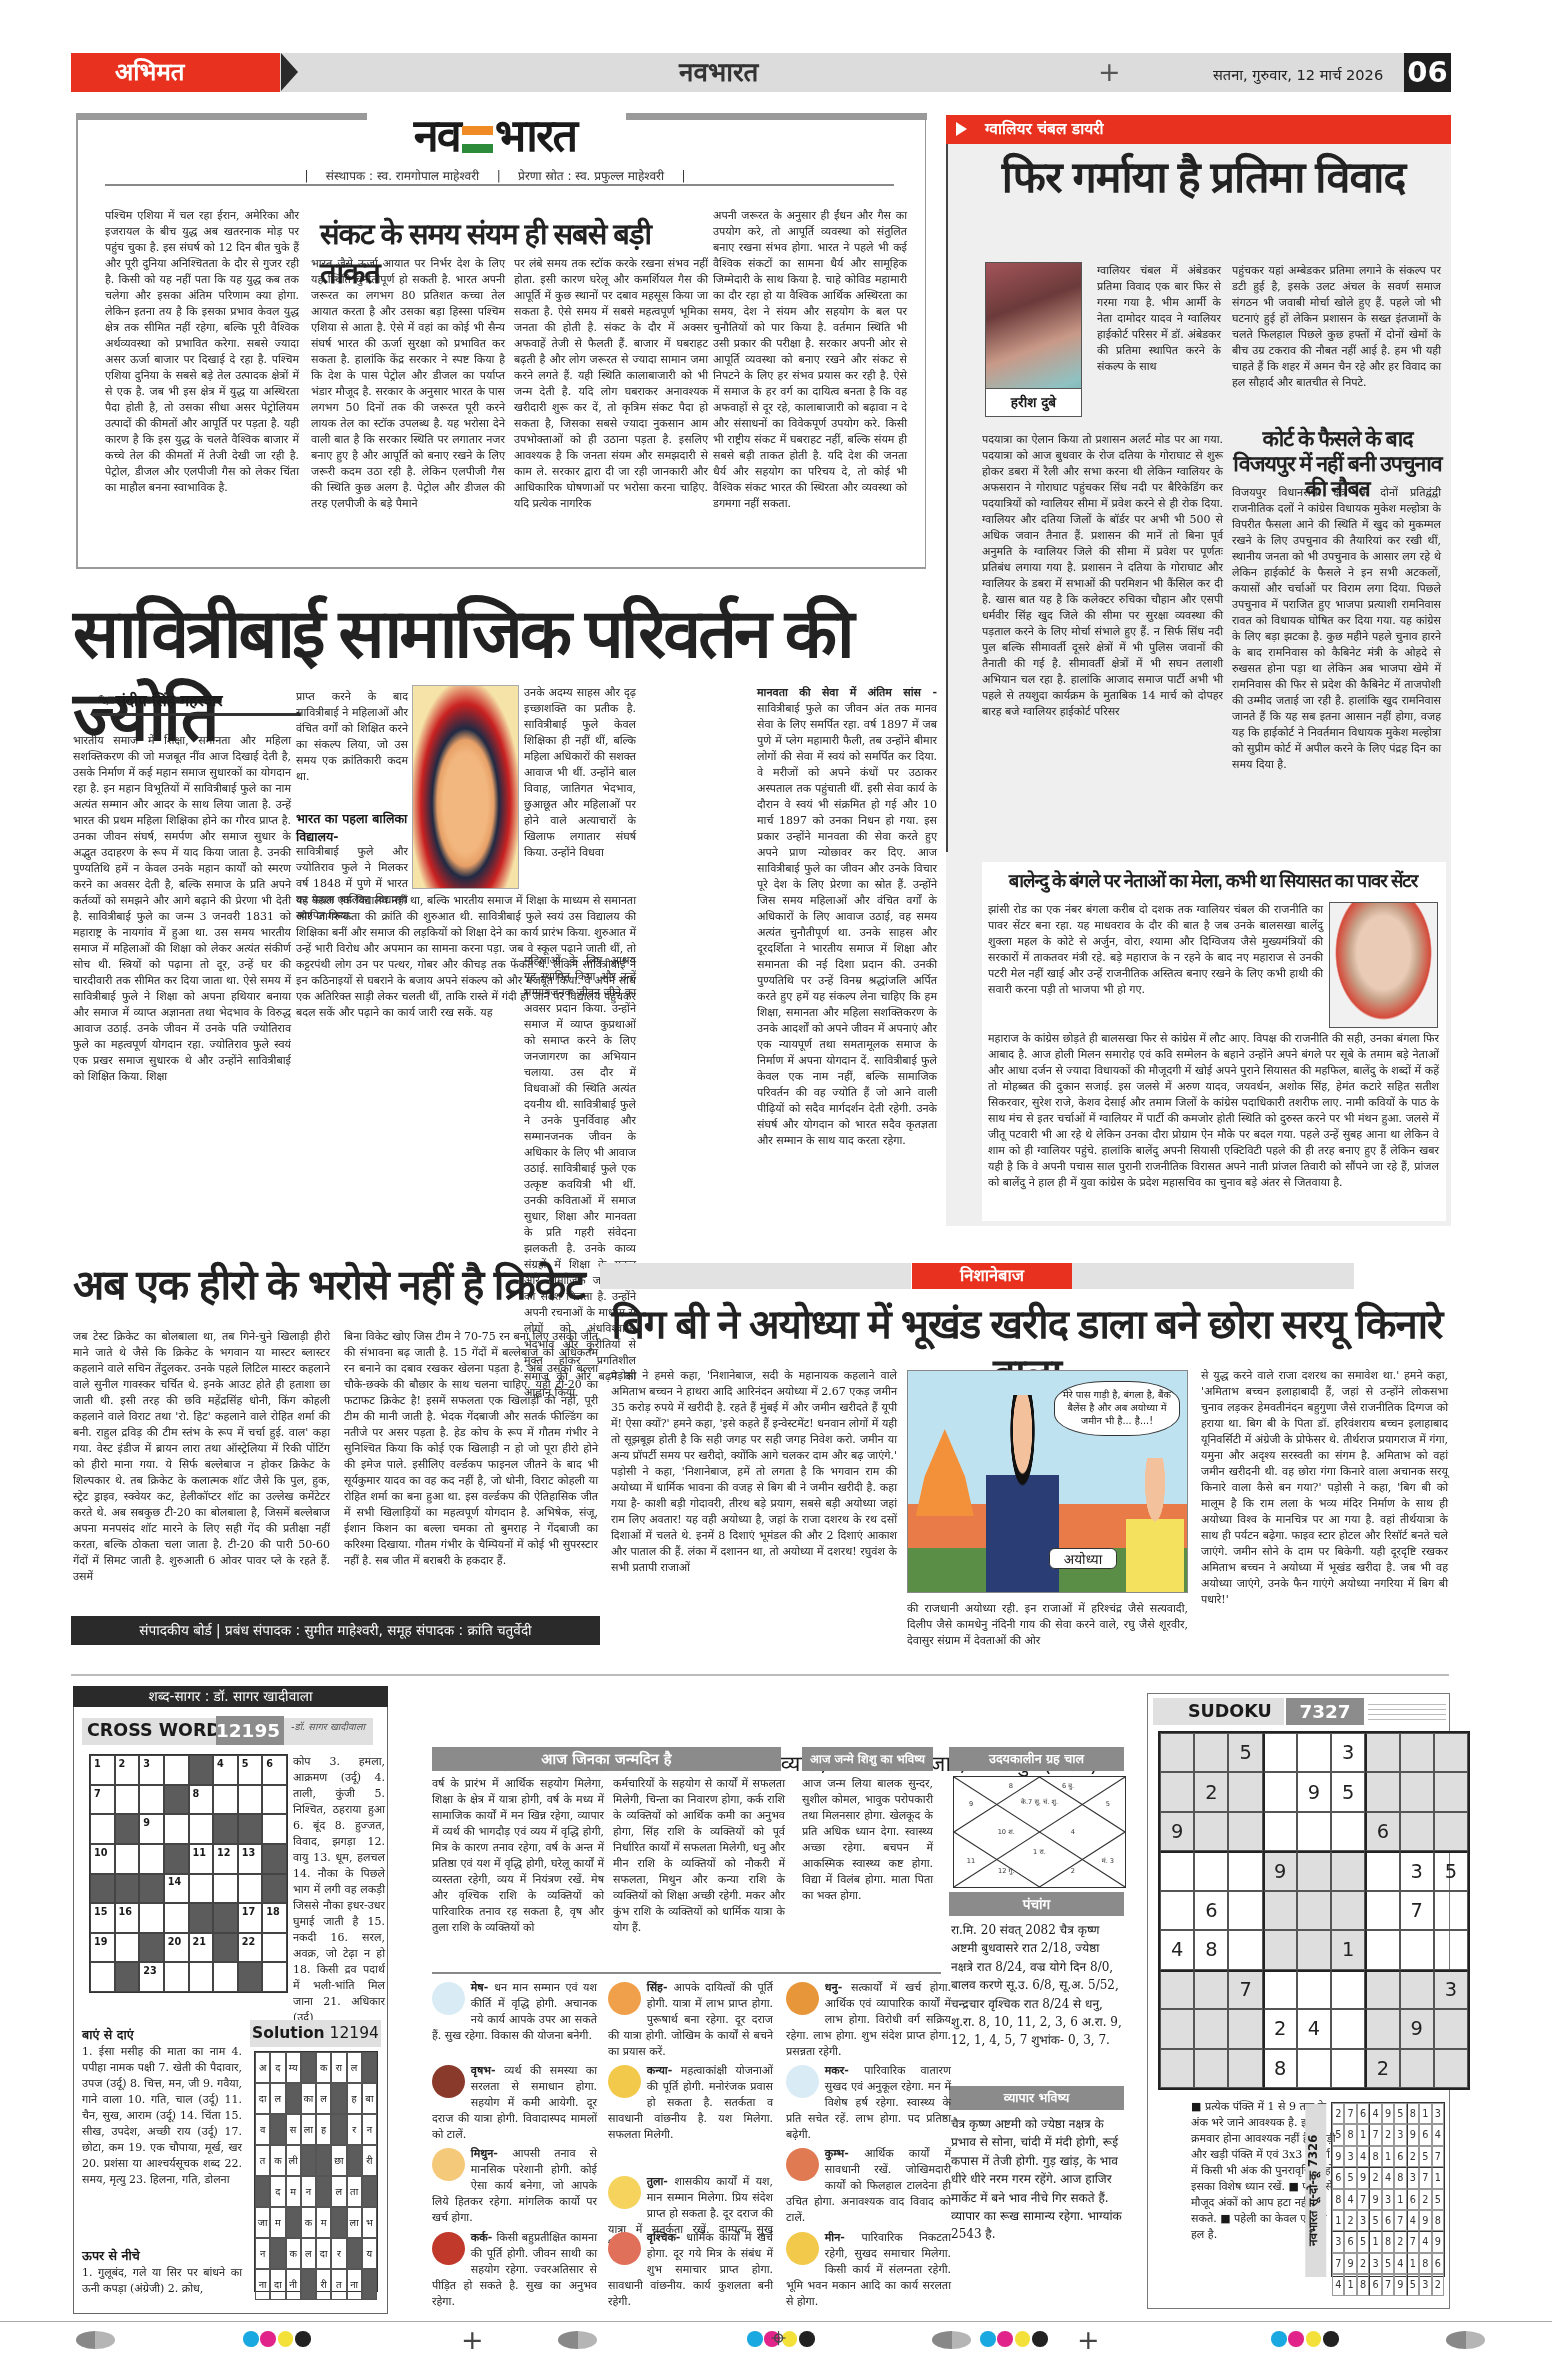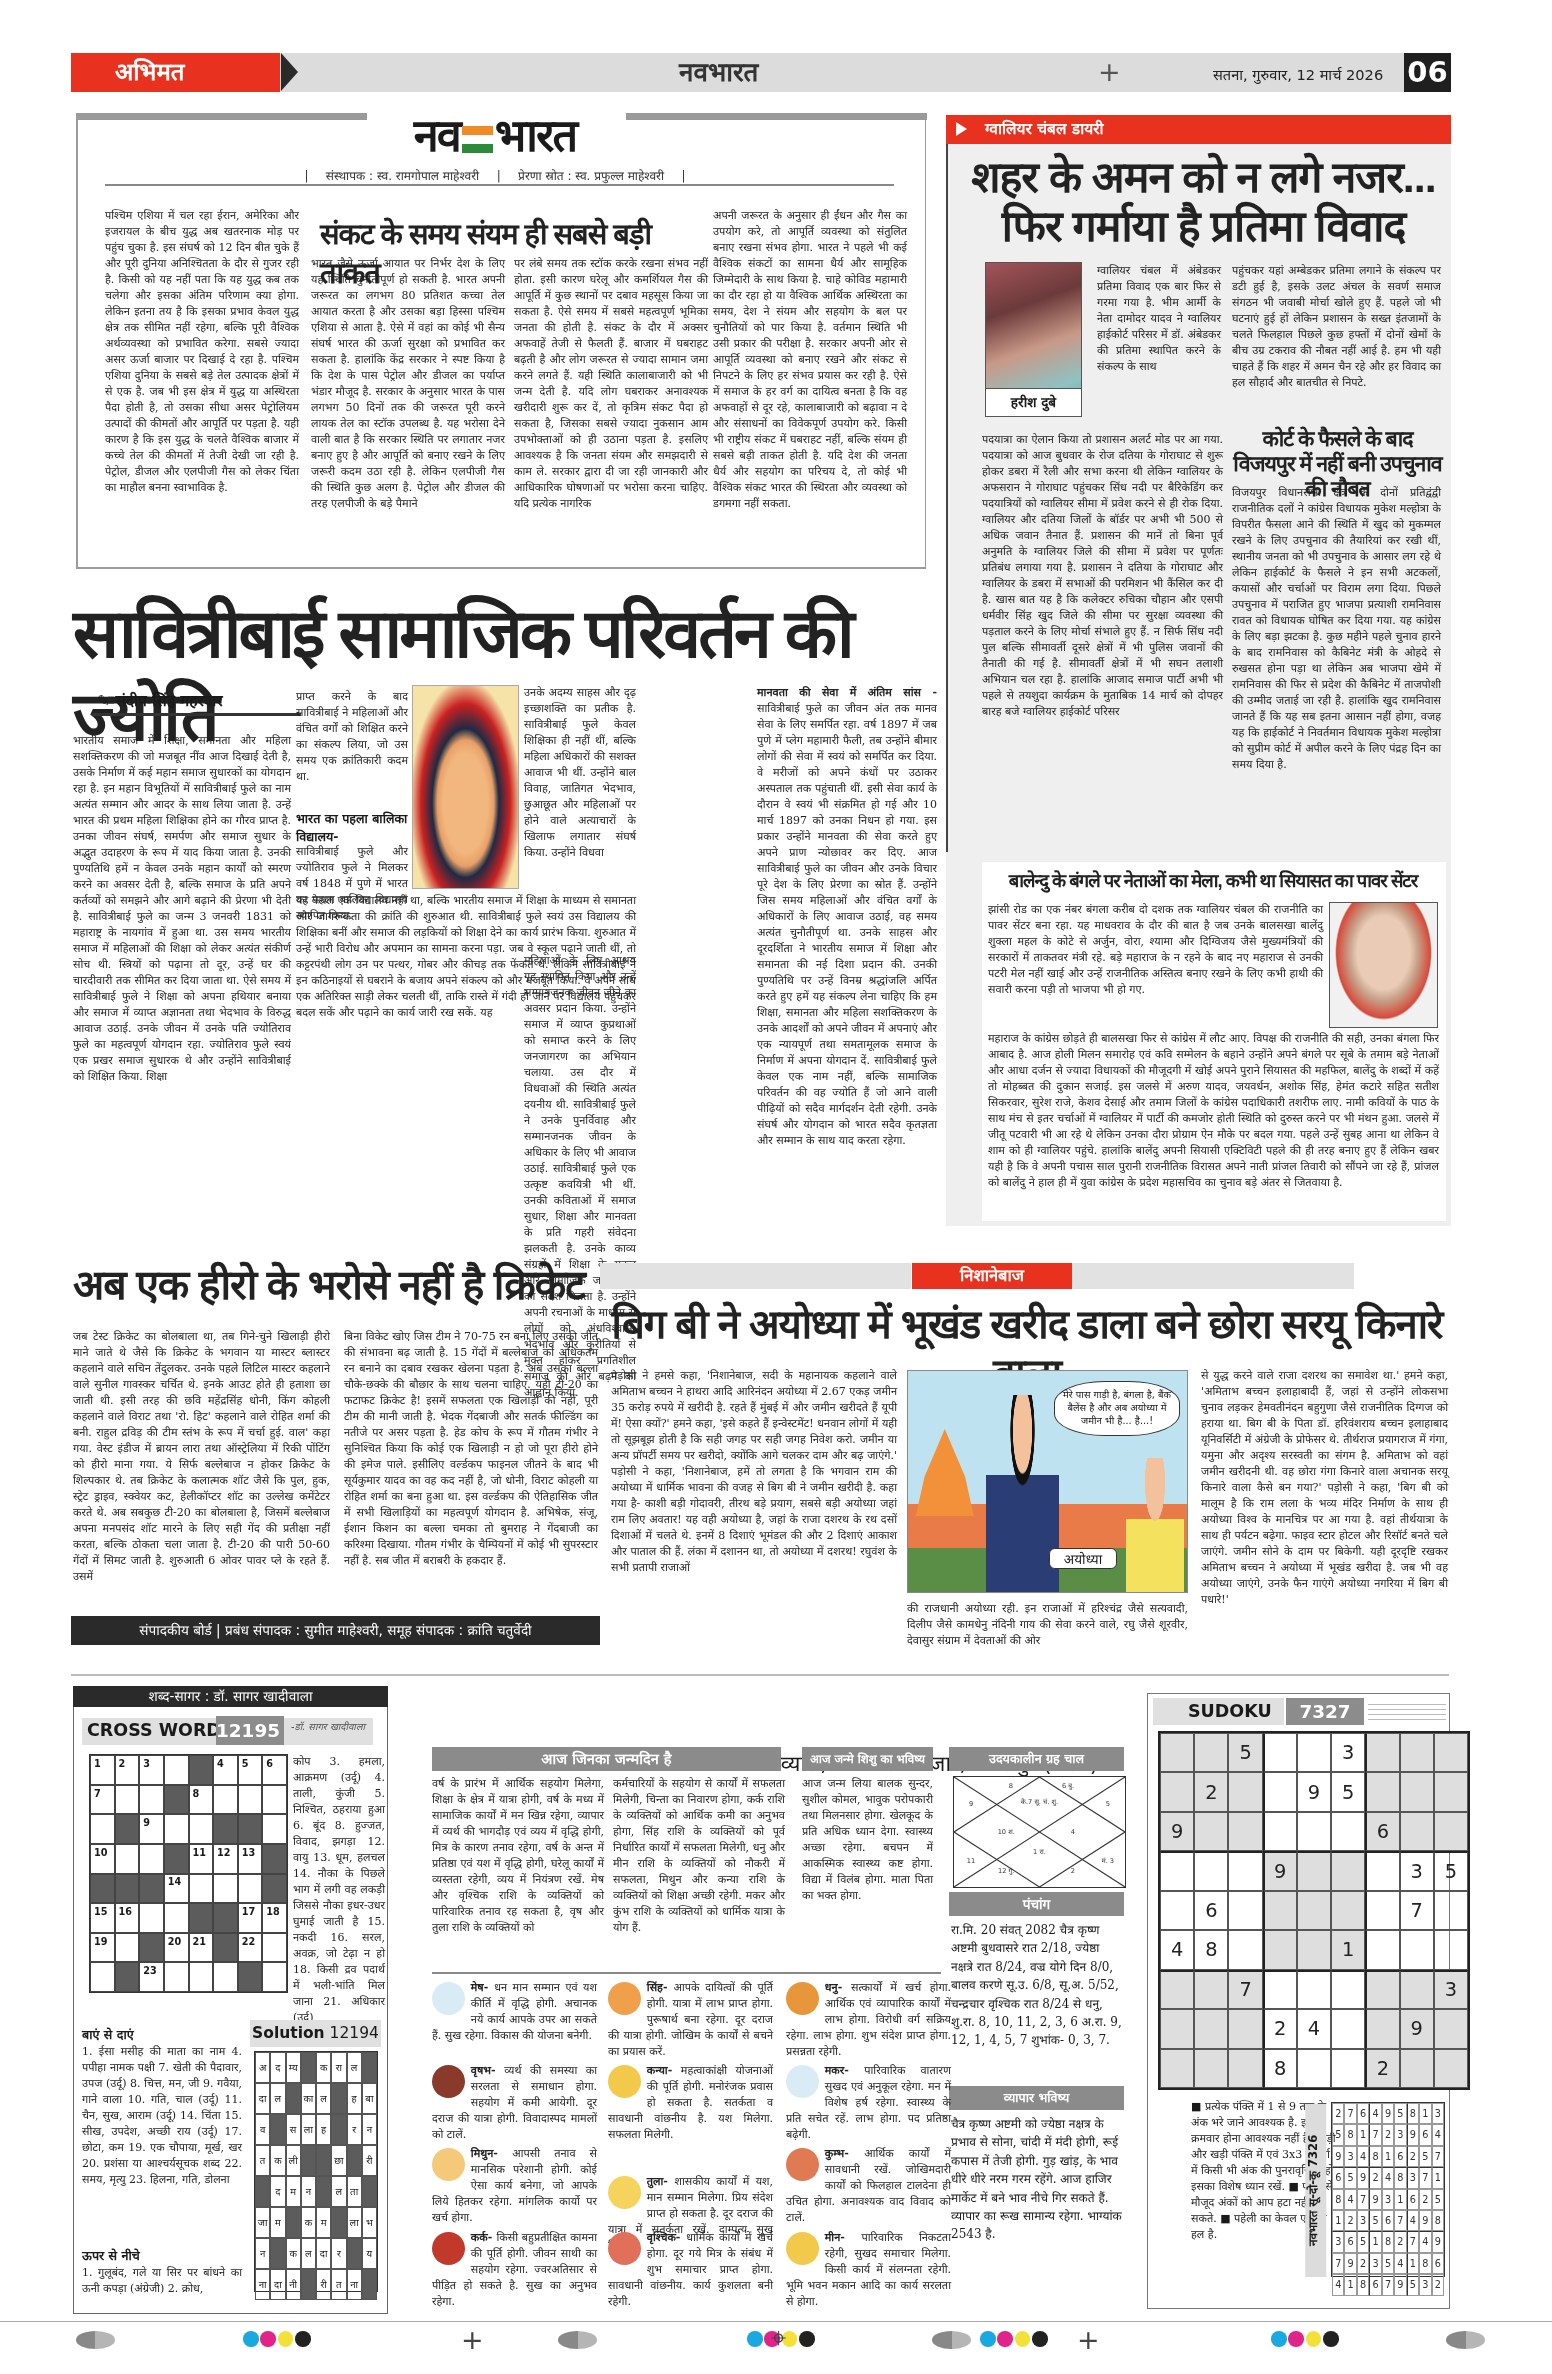--- a/index.html
+++ b/index.html
@@ -175,21 +175,20 @@
 <div class="abs" id="ed-rule"></div>
 <p class="abs body sm" id="ed-col1">पश्चिम एशिया में चल रहा ईरान, अमेरिका और इजरायल के बीच युद्ध अब खतरनाक मोड़ पर पहुंच चुका है. इस संघर्ष को 12 दिन बीत चुके हैं और पूरी दुनिया अनिश्चितता के दौर से गुजर रही है. किसी को यह नहीं पता कि यह युद्ध कब तक चलेगा और इसका अंतिम परिणाम क्या होगा. लेकिन इतना तय है कि इसका प्रभाव केवल युद्ध क्षेत्र तक सीमित नहीं रहेगा, बल्कि पूरी वैश्विक अर्थव्यवस्था को प्रभावित करेगा. सबसे ज्यादा असर ऊर्जा बाजार पर दिखाई दे रहा है. पश्चिम एशिया दुनिया के सबसे बड़े तेल उत्पादक क्षेत्रों में से एक है. जब भी इस क्षेत्र में युद्ध या अस्थिरता पैदा होती है, तो उसका सीधा असर पेट्रोलियम उत्पादों की कीमतों और आपूर्ति पर पड़ता है. यही कारण है कि इस युद्ध के चलते वैश्विक बाजार में कच्चे तेल की कीमतों में तेजी देखी जा रही है. पेट्रोल, डीजल और एलपीजी गैस को लेकर चिंता का माहौल बनना स्वाभाविक है.</p>
 <div class="abs hl" id="ed-headline">संकट के समय संयम ही सबसे बड़ी ताकत</div>
 <p class="abs body sm" id="ed-col2">भारत जैसे ऊर्जा आयात पर निर्भर देश के लिए यह स्थिति चुनौतीपूर्ण हो सकती है. भारत अपनी जरूरत का लगभग 80 प्रतिशत कच्चा तेल आयात करता है और उसका बड़ा हिस्सा पश्चिम एशिया से आता है. ऐसे में वहां का कोई भी सैन्य संघर्ष भारत की ऊर्जा सुरक्षा को प्रभावित कर सकता है. हालांकि केंद्र सरकार ने स्पष्ट किया है कि देश के पास पेट्रोल और डीजल का पर्याप्त भंडार मौजूद है. सरकार के अनुसार भारत के पास लगभग 50 दिनों तक की जरूरत पूरी करने लायक तेल का स्टॉक उपलब्ध है. यह भरोसा देने वाली बात है कि सरकार स्थिति पर लगातार नजर बनाए हुए है और आपूर्ति को बनाए रखने के लिए जरूरी कदम उठा रही है. लेकिन एलपीजी गैस की स्थिति कुछ अलग है. पेट्रोल और डीजल की तरह एलपीजी के बड़े पैमाने</p>
 <p class="abs body sm" id="ed-col3">पर लंबे समय तक स्टॉक करके रखना संभव नहीं होता. इसी कारण घरेलू और कमर्शियल गैस की आपूर्ति में कुछ स्थानों पर दबाव महसूस किया जा सकता है. ऐसे समय में सबसे महत्वपूर्ण भूमिका जनता की होती है. संकट के दौर में अक्सर अफवाहें तेजी से फैलती हैं. बाजार में घबराहट बढ़ती है और लोग जरूरत से ज्यादा सामान जमा करने लगते हैं. यही स्थिति कालाबाजारी को भी जन्म देती है. यदि लोग घबराकर अनावश्यक खरीदारी शुरू कर दें, तो कृत्रिम संकट पैदा हो सकता है, जिसका सबसे ज्यादा नुकसान आम उपभोक्ताओं को ही उठाना पड़ता है. इसलिए आवश्यक है कि जनता संयम और समझदारी से काम ले. सरकार द्वारा दी जा रही जानकारी और आधिकारिक घोषणाओं पर भरोसा करना चाहिए. यदि प्रत्येक नागरिक</p>
 <p class="abs body sm" id="ed-col4">अपनी जरूरत के अनुसार ही ईंधन और गैस का उपयोग करे, तो आपूर्ति व्यवस्था को संतुलित बनाए रखना संभव होगा. भारत ने पहले भी कई वैश्विक संकटों का सामना धैर्य और सामूहिक जिम्मेदारी के साथ किया है. चाहे कोविड महामारी का दौर रहा हो या वैश्विक आर्थिक अस्थिरता का समय, देश ने संयम और सहयोग के बल पर चुनौतियों को पार किया है. वर्तमान स्थिति भी उसी प्रकार की परीक्षा है. सरकार अपनी ओर से आपूर्ति व्यवस्था को बनाए रखने और संकट से निपटने के लिए हर संभव प्रयास कर रही है. ऐसे में समाज के हर वर्ग का दायित्व बनता है कि वह अफवाहों से दूर रहे, कालाबाजारी को बढ़ावा न दे और संसाधनों का विवेकपूर्ण उपयोग करे. किसी भी राष्ट्रीय संकट में घबराहट नहीं, बल्कि संयम ही सबसे बड़ी ताकत होती है. यदि देश की जनता धैर्य और सहयोग का परिचय दे, तो कोई भी वैश्विक संकट भारत की स्थिरता और व्यवस्था को डगमगा नहीं सकता.</p>
 
 <div class="abs" id="gw-panel"></div>
 <div class="abs" id="gw-tag">ग्वालियर चंबल डायरी</div>
 <div class="abs hl" id="gw-h1">
-  <div>शहर के अमन को न लगे नजर...</div>
   <div>फिर गर्माया है प्रतिमा विवाद</div>
 </div>
 <div class="abs" id="gw-photo"></div>
 <div class="abs" id="gw-photo-cap">हरीश दुबे</div>
 <p class="abs body sm" id="gw-c1a">ग्वालियर चंबल में अंबेडकर प्रतिमा विवाद एक बार फिर से गरमा गया है. भीम आर्मी के नेता दामोदर यादव ने ग्वालियर हाईकोर्ट परिसर में डॉ. अंबेडकर की प्रतिमा स्थापित करने के संकल्प के साथ</p>
 <p class="abs body sm" id="gw-c1b">पदयात्रा का ऐलान किया तो प्रशासन अलर्ट मोड पर आ गया. पदयात्रा को आज बुधवार के रोज दतिया के गोराघाट से शुरू होकर डबरा में रैली और सभा करना थी लेकिन ग्वालियर के अफसरान ने गोराघाट पहुंचकर सिंध नदी पर बैरिकेडिंग कर पदयात्रियों को ग्वालियर सीमा में प्रवेश करने से ही रोक दिया. ग्वालियर और दतिया जिलों के बॉर्डर पर अभी भी 500 से अधिक जवान तैनात हैं. प्रशासन की मानें तो बिना पूर्व अनुमति के ग्वालियर जिले की सीमा में प्रवेश पर पूर्णतः प्रतिबंध लगाया गया है. प्रशासन ने दतिया के गोराघाट और ग्वालियर के डबरा में सभाओं की परमिशन भी कैंसिल कर दी है. खास बात यह है कि कलेक्टर रुचिका चौहान और एसपी धर्मवीर सिंह खुद जिले की सीमा पर सुरक्षा व्यवस्था की पड़ताल करने के लिए मोर्चा संभाले हुए हैं. न सिर्फ सिंध नदी पुल बल्कि सीमावर्ती दूसरे क्षेत्रों में भी पुलिस जवानों की तैनाती की गई है. सीमावर्ती क्षेत्रों में भी सघन तलाशी अभियान चल रहा है. हालांकि आजाद समाज पार्टी अभी भी पहले से तयशुदा कार्यक्रम के मुताबिक 14 मार्च को दोपहर बारह बजे ग्वालियर हाईकोर्ट परिसर</p>
 <p class="abs body sm" id="gw-c2">पहुंचकर यहां अम्बेडकर प्रतिमा लगाने के संकल्प पर डटी हुई है, इसके उलट अंचल के सवर्ण समाज संगठन भी जवाबी मोर्चा खोले हुए हैं. पहले जो भी घटनाएं हुई हों लेकिन प्रशासन के सख्त इंतजामों के चलते फिलहाल पिछले कुछ हफ्तों में दोनों खेमों के बीच उग्र टकराव की नौबत नहीं आई है. हम भी यही चाहते हैं कि शहर में अमन चैन रहे और हर विवाद का हल सौहार्द और बातचीत से निपटे.</p>
 <div class="abs hl" id="gw-sub">कोर्ट के फैसले के बाद विजयपुर में नहीं बनी उपचुनाव की नौबत</div>
 <p class="abs body sm" id="gw-c2b">विजयपुर विधानसभा क्षेत्र के दोनों प्रतिद्वंद्वी राजनीतिक दलों ने कांग्रेस विधायक मुकेश मल्होत्रा के विपरीत फैसला आने की स्थिति में खुद को मुकम्मल रखने के लिए उपचुनाव की तैयारियां कर रखी थीं, स्थानीय जनता को भी उपचुनाव के आसार लग रहे थे लेकिन हाईकोर्ट के फैसले ने इन सभी अटकलों, कयासों और चर्चाओं पर विराम लगा दिया. पिछले उपचुनाव में पराजित हुए भाजपा प्रत्याशी रामनिवास रावत को विधायक घोषित कर दिया गया. यह कांग्रेस के लिए बड़ा झटका है. कुछ महीने पहले चुनाव हारने के बाद रामनिवास को कैबिनेट मंत्री के ओहदे से रुखसत होना पड़ा था लेकिन अब भाजपा खेमे में रामनिवास की फिर से प्रदेश की कैबिनेट में ताजपोशी की उम्मीद जताई जा रही है. हालांकि खुद रामनिवास जानते हैं कि यह सब इतना आसान नहीं होगा, वजह यह कि हाईकोर्ट ने निवर्तमान विधायक मुकेश मल्होत्रा को सुप्रीम कोर्ट में अपील करने के लिए पंद्रह दिन का समय दिया है.</p>
 

